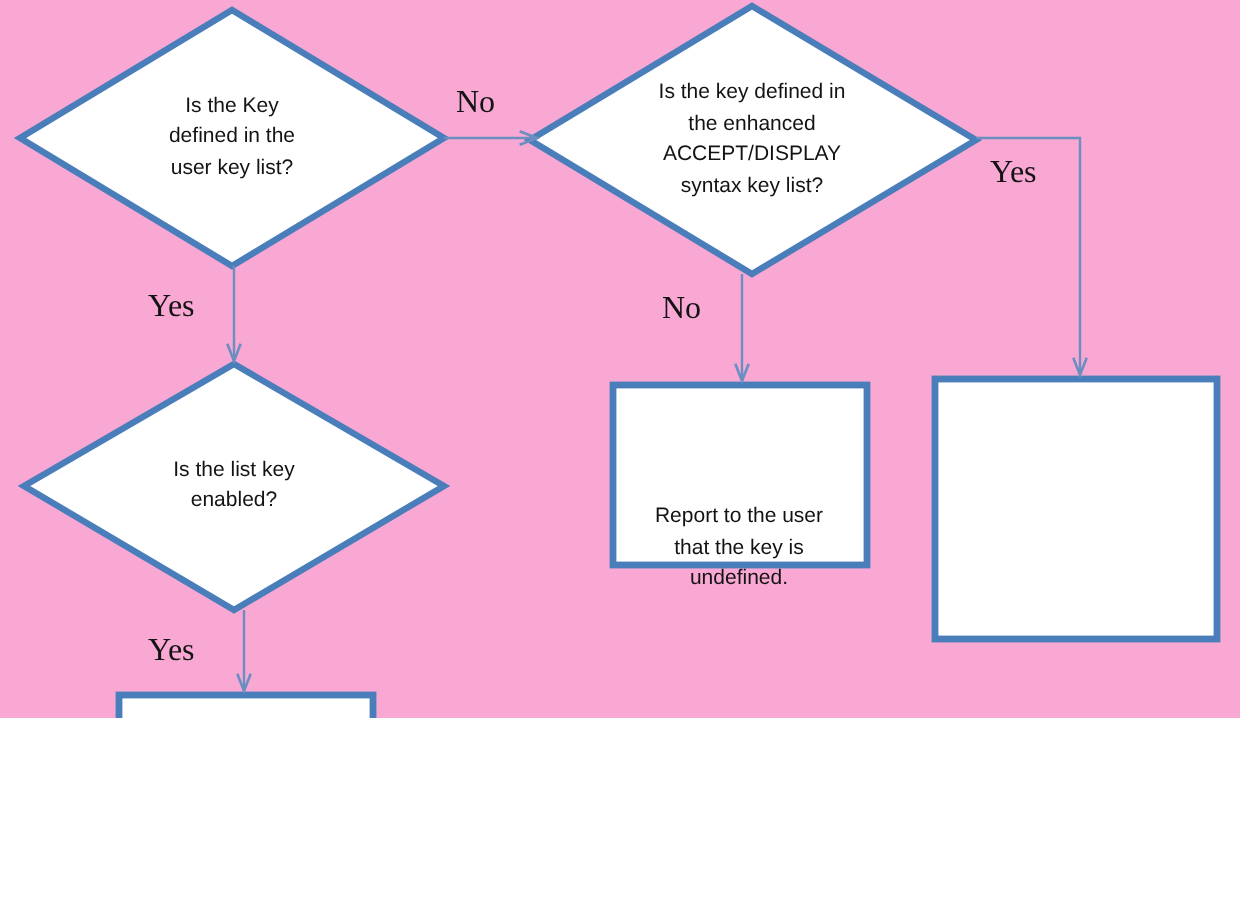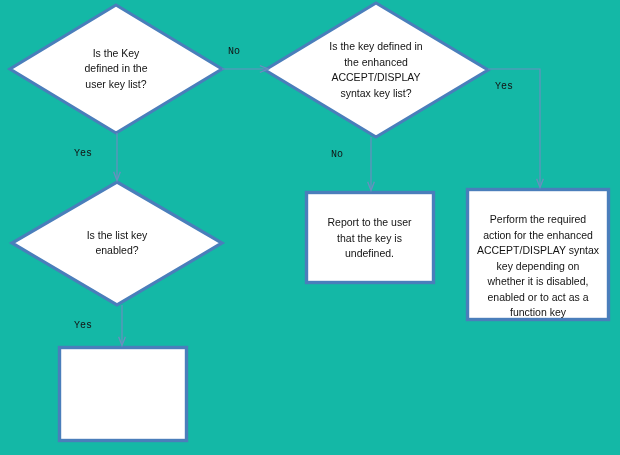--- a/index.html
+++ b/index.html
@@ -6,22 +6,22 @@
     margin: 0;
     padding: 0;
     background: #ffffff;
   }
   body {
     font-family: "Liberation Sans", sans-serif;
   }
   #canvas {
     position: relative;
     width: 620px;
-    height: 455px;
-    background: #14b8a6;
+    height: 359px;
+    background: #f9a8d4;
     overflow: hidden;
   }
   #wires {
     position: absolute;
     left: 0;
     top: 0;
     width: 620px;
     height: 455px;
     pointer-events: none;
   }
@@ -35,27 +35,28 @@
     white-space: pre-line;
   }
   .diamond-text {
     display: flex;
     align-items: center;
     justify-content: center;
   }
   .box-text {
     display: block;
     padding-top: 20px;
+    margin-top: 36px;
   }
   .edge-label {
     position: absolute;
     color: #131313;
-    font-size: 10px;
+    font-size: 16px;
     line-height: 13px;
-    font-family: Liberation Mono, monospace;
+    font-family: Liberation Serif, serif;
     white-space: nowrap;
   }
   .d1 { left: 26px;  top: 36px;  width: 180px; height: 66px; }
   .d2 { left: 288px; top: 28px;  width: 176px; height: 84px; }
   .d3 { left: 32px;  top: 216px; width: 170px; height: 54px; }
   .b1 { left: 309px; top: 195px; width: 121px; height: 84px; }
   .b2 { left: 470px; top: 192px; width: 136px; height: 124px; }
   .b3 { left: 62px;  top: 350px; width: 121px; height: 87px; }
   .lbl-no1  { left: 228px; top: 45px; }
   .lbl-yes1 { left: 74px;  top: 147px; }
@@ -107,27 +108,20 @@
 ACCEPT/DISPLAY
 syntax key list?</div>
 
   <div class="node-text diamond-text d3">Is the list key
 enabled?</div>
 
   <div class="node-text box-text b1">Report to the user
 that the key is
 undefined.</div>
 
-  <div class="node-text box-text b2">Perform the required
-action for the enhanced
-ACCEPT/DISPLAY syntax
-key depending on
-whether it is disabled,
-enabled or to act as a
-function key</div>
 
 
   <div class="edge-label lbl-no1">No</div>
 
   <div class="edge-label lbl-yes1">Yes</div>
 
   <div class="edge-label lbl-no2">No</div>
 
   <div class="edge-label lbl-yes2">Yes</div>
 

